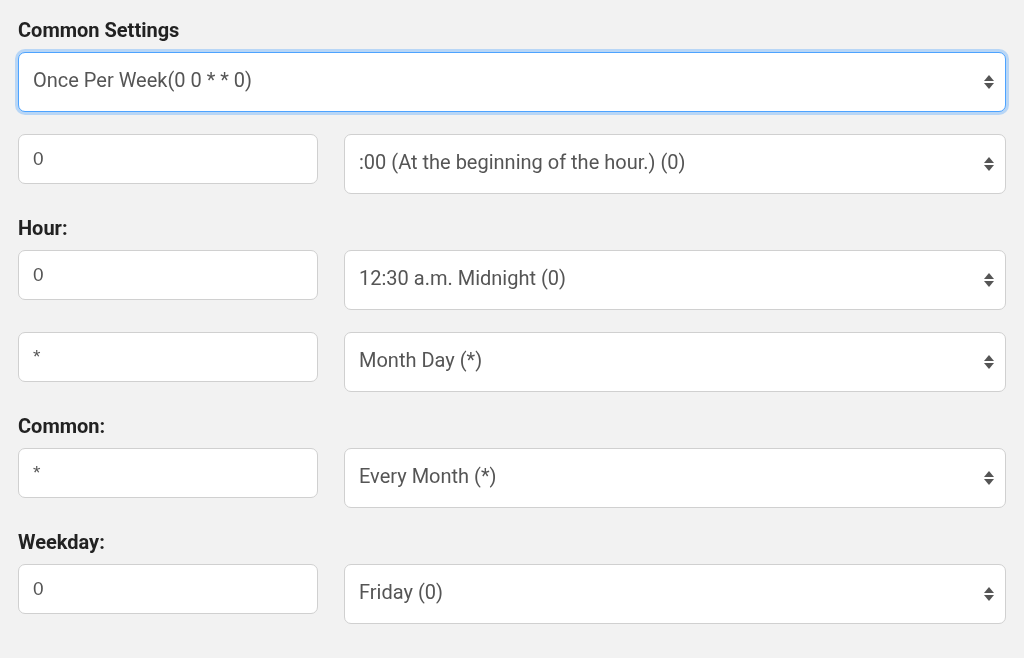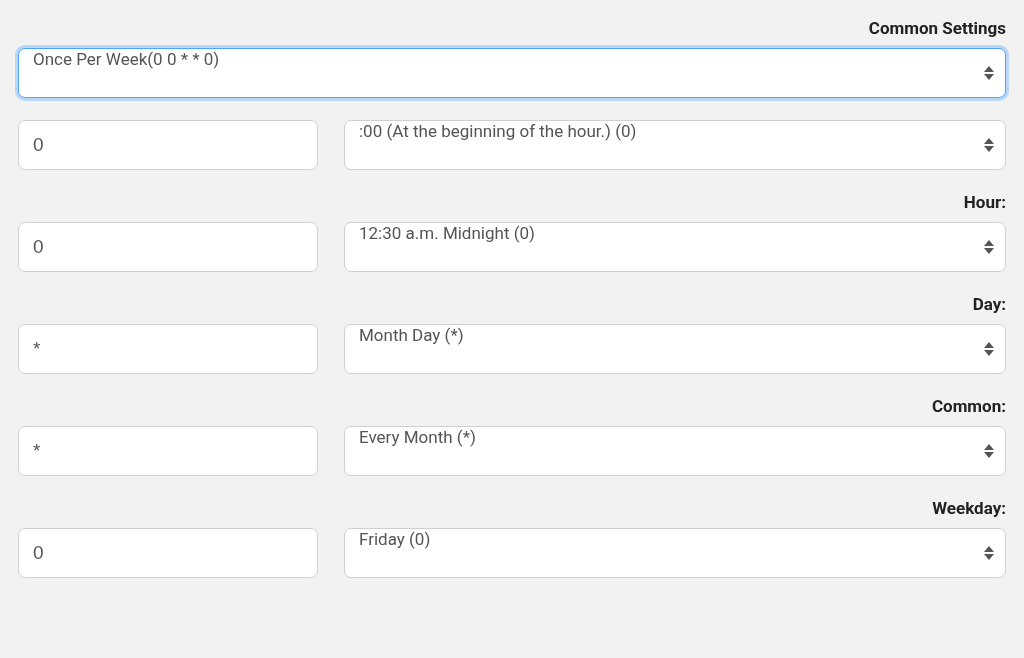--- a/index.html
+++ b/index.html
@@ -9,42 +9,41 @@
     }
     body {
       font-family: -apple-system, BlinkMacSystemFont, "Segoe UI", Roboto, "Helvetica Neue", Arial, sans-serif;
       background: #f2f2f2;
       width: 1024px;
       height: 658px;
       padding: 18px;
       color: #333;
     }
     .label {
-      font-size: 17px;
+      font-size: 20px;
       font-weight: 700;
       color: #222;
       margin-bottom: 10px;
       margin-top: 4px;
-      text-align: right;
     }
     .section-first .label {
       margin-top: 0;
     }
     .select-wrapper {
       position: relative;
       width: 100%;
     }
     .full-select {
       width: 100%;
-      height: 50px;
+      height: 60px;
       background: #fff;
       border: 1px solid #d0d0d0;
       border-radius: 7px;
-      padding: 0 40px 0 14px;
-      font-size: 17px;
+      padding: 15px 40px 0 14px;
+      font-size: 20px;
       color: #555;
       appearance: none;
       -webkit-appearance: none;
       cursor: pointer;
       outline: none;
     }
     .full-select.focused {
       border: 1px solid #4da3ff;
       box-shadow: 0 0 0 3px rgba(77,163,255,0.35);
     }
@@ -132,21 +131,20 @@
       <div class="full-select">12:30 a.m. Midnight (0)</div>
       <div class="spinner">
           <div class="up"></div>
           <div class="down"></div>
         </div>
     </div>
   </div>
 </div>
 
 <div class="field-block">
-  <div class="label">Day:</div>
   <div class="row">
     <input class="text-input" type="text" value="*" style="">
     <div class="select-wrapper select-right">
       <div class="full-select">Month Day (*)</div>
       <div class="spinner">
           <div class="up"></div>
           <div class="down"></div>
         </div>
     </div>
   </div>

